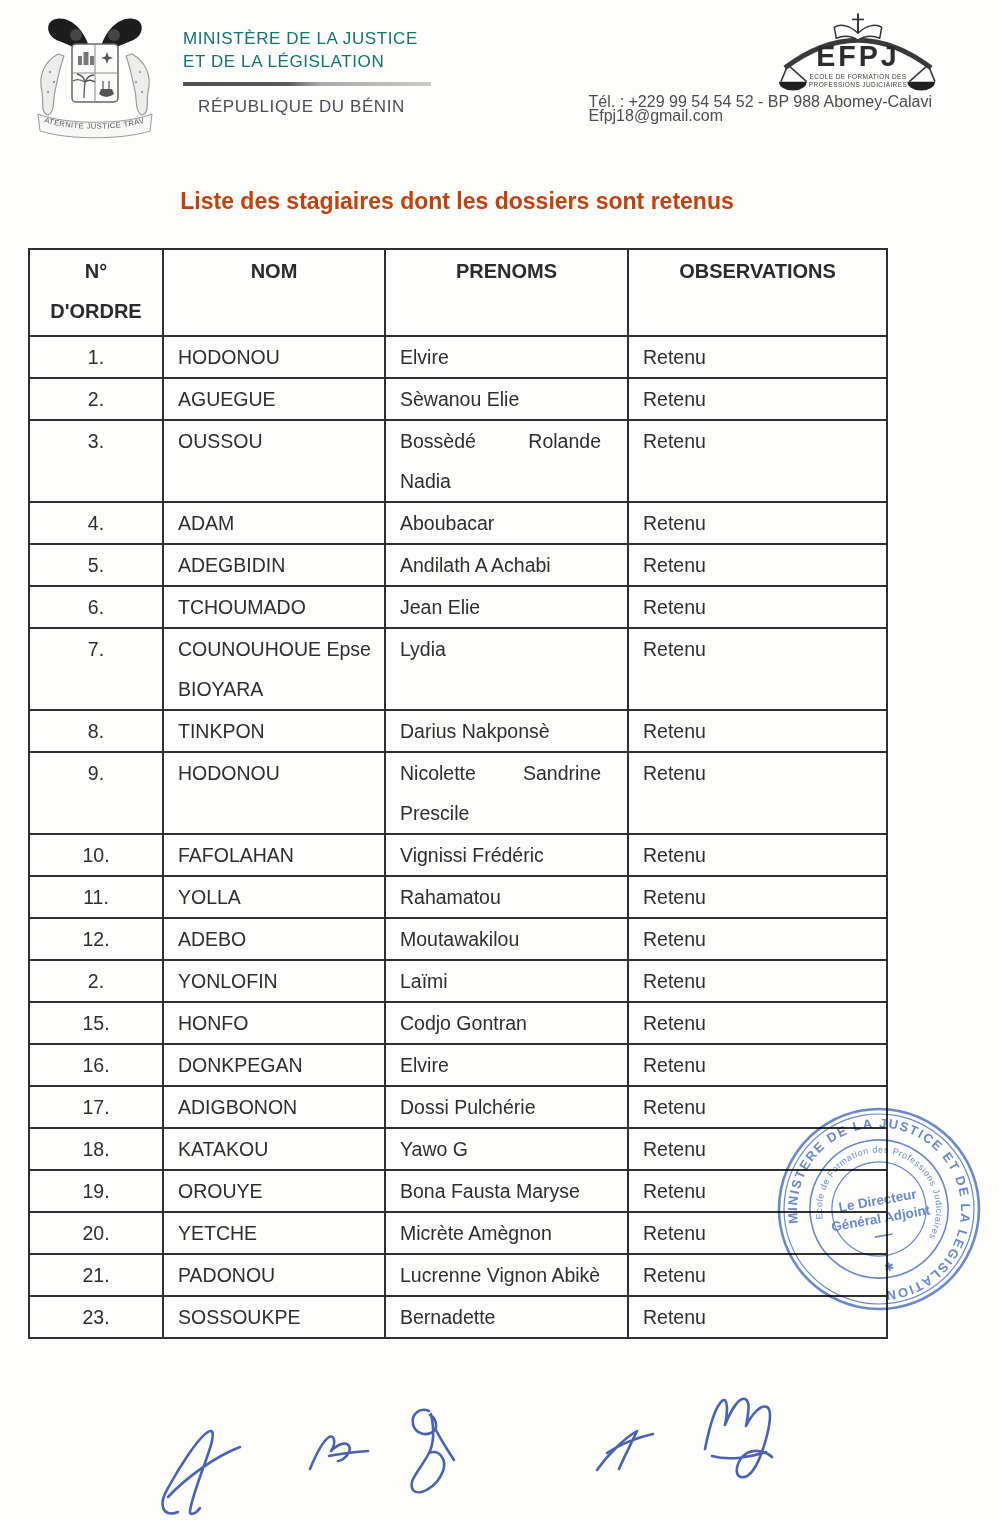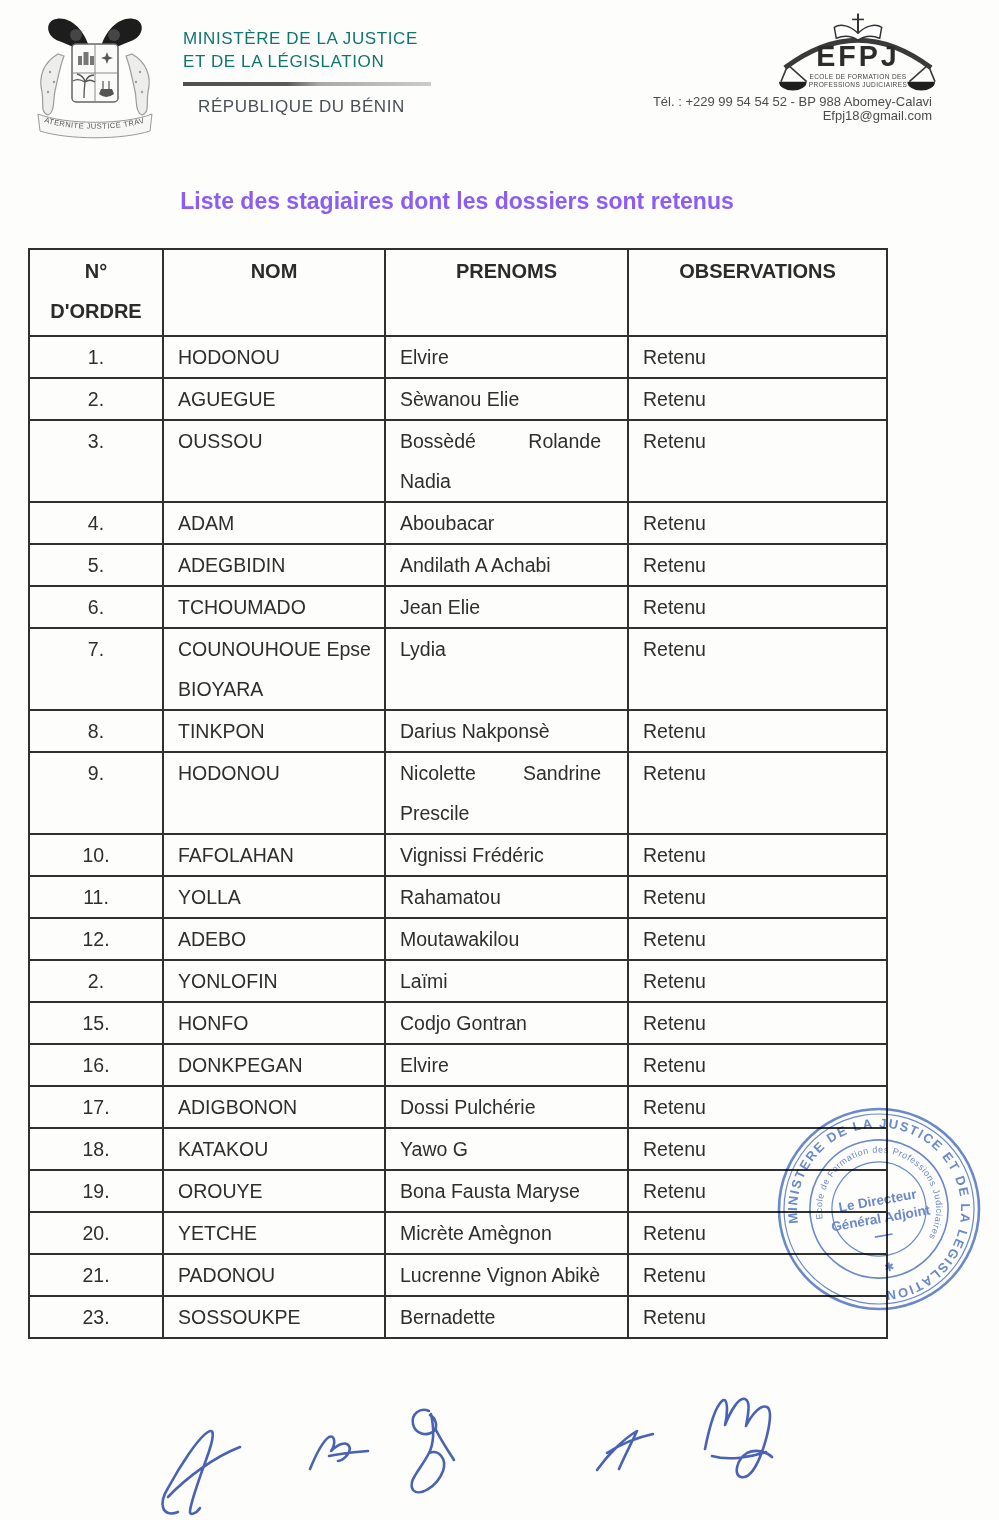--- a/index.html
+++ b/index.html
@@ -11,26 +11,26 @@
 
   
   .coat-svg   { position:absolute; left:24px;  top:12px; }
   .ministry   { position:absolute; left:183px; top:27px;
                 font-size:17px; letter-spacing:.6px; color:#0f766e; line-height:23px; }
   .divider    { position:absolute; left:183px; top:82px; width:248px; height:4px;
                 background:linear-gradient(90deg,#4f4f4f 0%,#5a5a5a 42%,#a9a9a9 55%,#cbcbc8 100%); }
   .republic   { position:absolute; left:198px; top:97px;
                 font-size:17px; letter-spacing:.6px; color:#4a4f57; }
   .efpj-svg   { position:absolute; left:779px; top:8px; }
-  .contact    { position:absolute; right:67px; top:95px; text-align:right;
-                font-size:13px; line-height:14px; color:#4c4c4c; }
+  .contact    { position:absolute; right:67px; top:95px; 
+                font-size:16px; line-height:14px; color:#4c4c4c; }
 
   
   .title { position:absolute; left:28px; top:188px; width:858px; text-align:center;
-           font-size:23px; font-weight:bold; color:#8b5cf6; }
+           font-size:23px; font-weight:bold; color:#c2410c; }
 
   
   .doc-table { position:absolute; left:28px; top:248px; width:858px;
                border-collapse:collapse; table-layout:fixed; }
   .doc-table th, .doc-table td { border:2px solid #303030; }
   .doc-table th { font-size:20px; font-weight:bold; text-align:center;
                   vertical-align:top; line-height:40px; height:84px; padding:1px 0 0 0; }
   .doc-table td { font-size:19.5px; line-height:40px; vertical-align:top;
                   height:40px; padding:0 8px 0 14px; color:#2e2e2e; }
   td.c-num { text-align:center; padding:0; }

